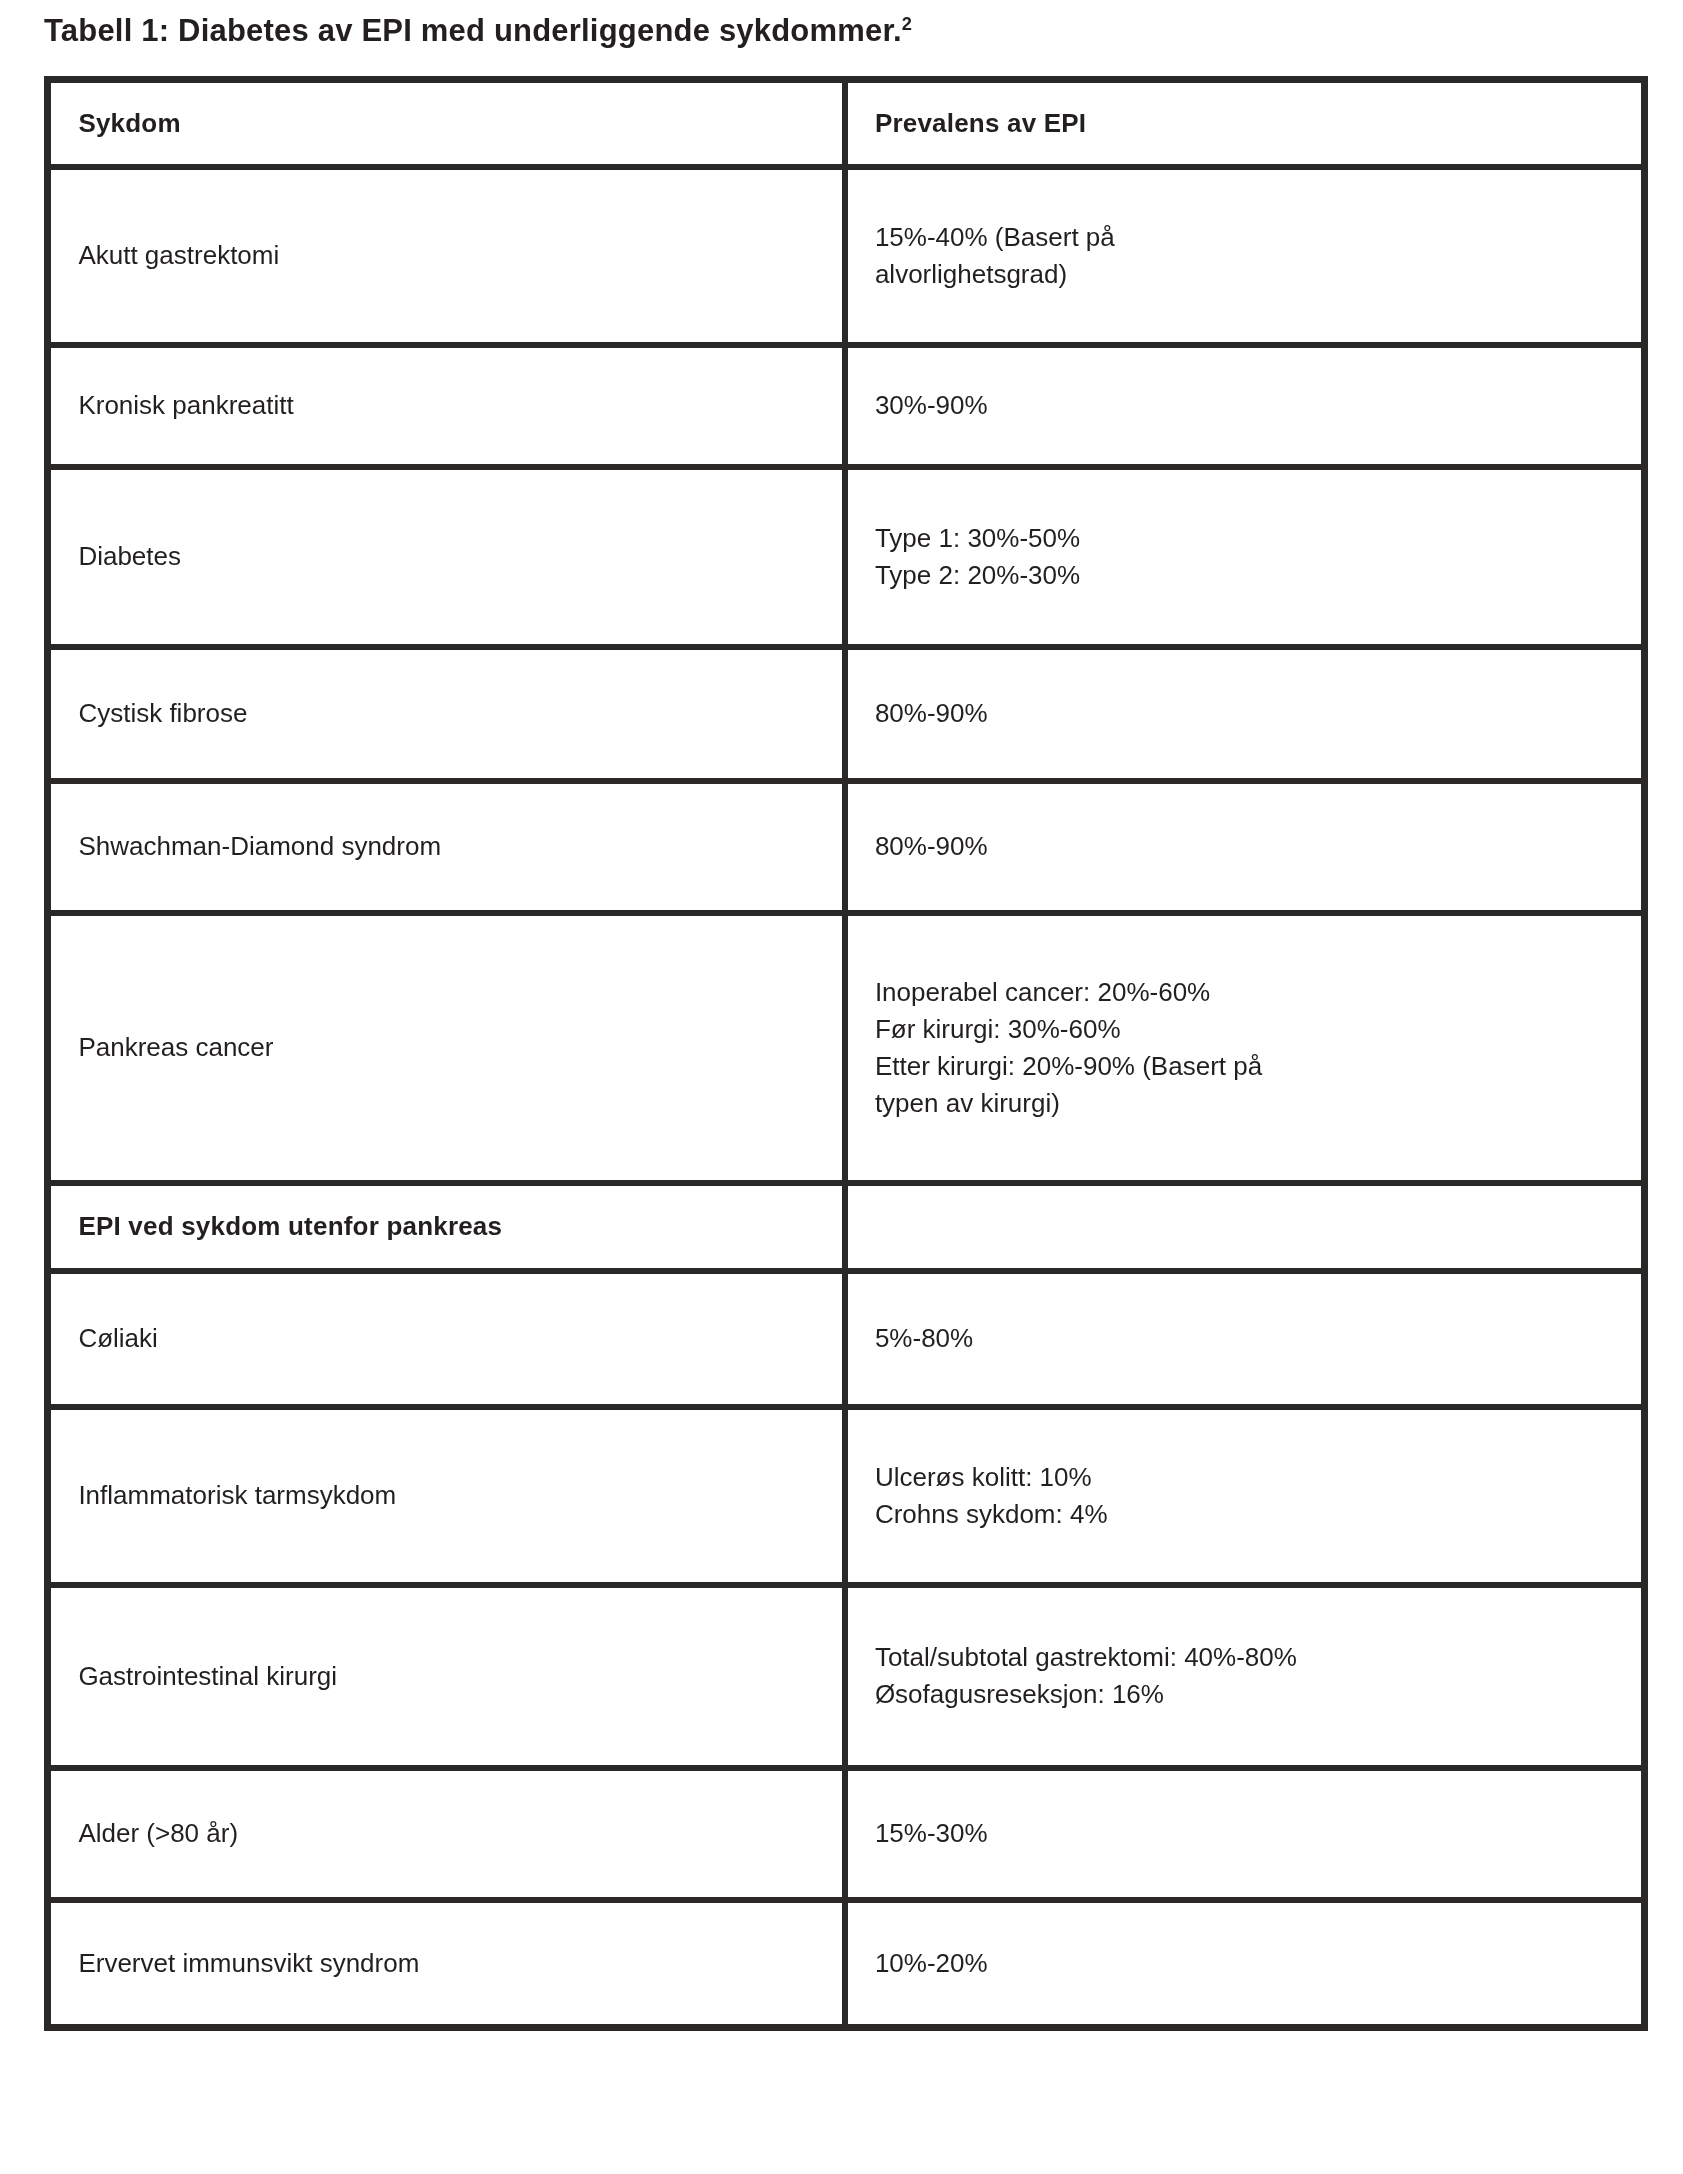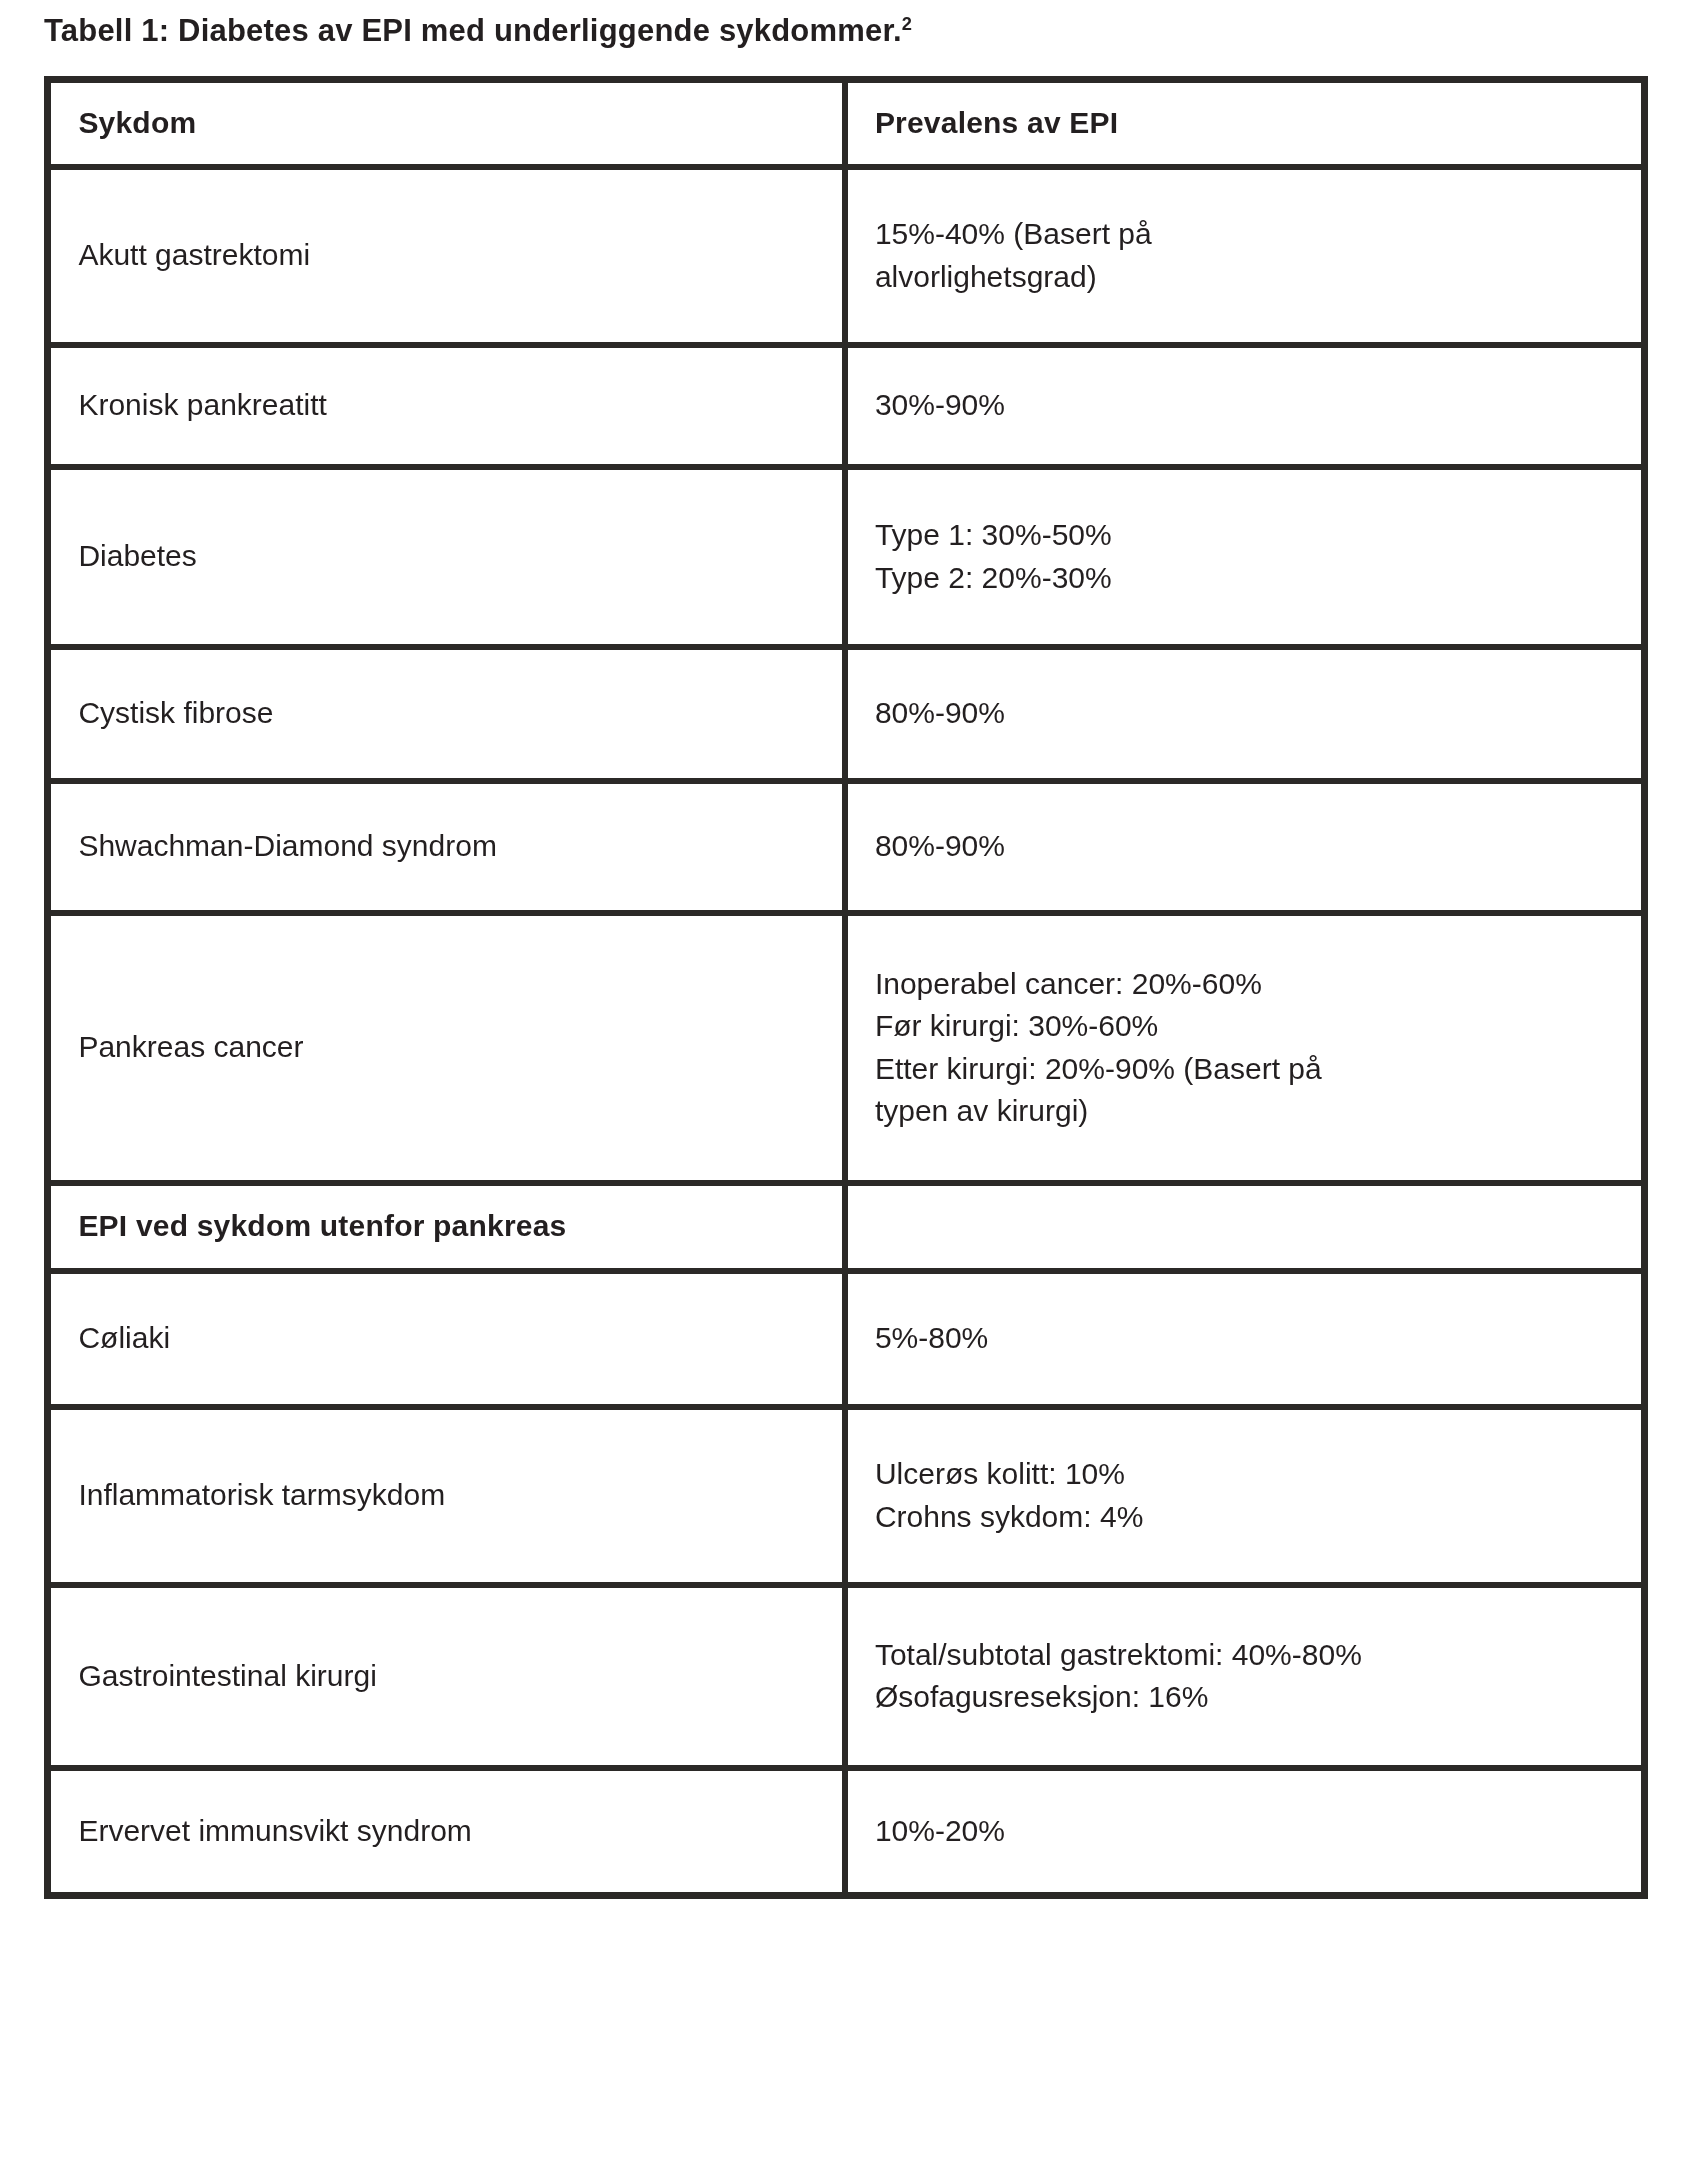--- a/index.html
+++ b/index.html
@@ -33,21 +33,21 @@
     border: 7.3px solid #2b2927;
   }
   table.epi-table col.c1 { width: 797px; }
   table.epi-table col.c2 { width: 800px; }
   table.epi-table th,
   table.epi-table td {
     border: 6.4px solid #2b2927;
     vertical-align: middle;
     text-align: left;
     padding: 11px 25.6px 11px 27.4px;
-    font-size: 30px;
+    font-size: 26px;
     line-height: 1.42;
     color: #231f20;
     white-space: pre-line;
     overflow: hidden;
   }
   table.epi-table th {
     font-weight: bold;
     letter-spacing: 0.2px;
   }
   tr.section-row td {
@@ -138,20 +138,24 @@
     <td>Ulcerøs kolitt: 10%
 Crohns sykdom: 4%</td>
   </tr>
 
   <tr class="rh-k">
     <td>Gastrointestinal kirurgi</td>
     <td>Total/subtotal gastrektomi: 40%-80%
 Øsofagusreseksjon: 16%</td>
   </tr>
 
+  <tr class="rh-l">
+    <td>Alder (&gt;80 år)</td>
+    <td>15%-30%</td>
+  </tr>
 
   <tr class="rh-m">
     <td>Ervervet immunsvikt syndrom</td>
     <td>10%-20%</td>
   </tr>
 </tbody>
   </table>
 
 
 </body></html>

